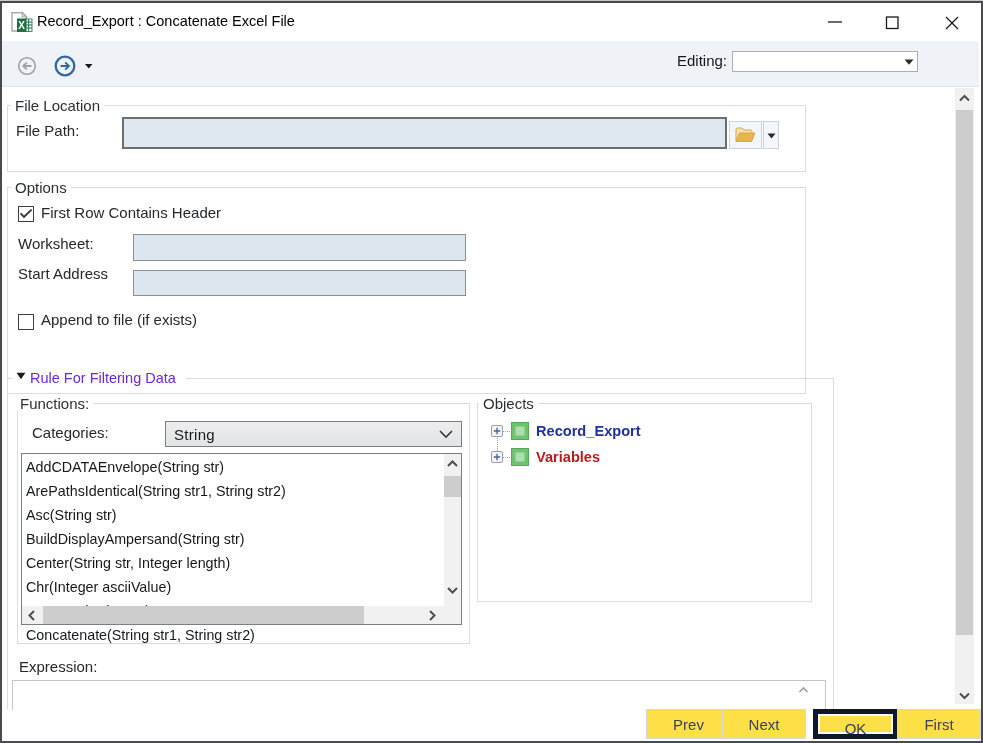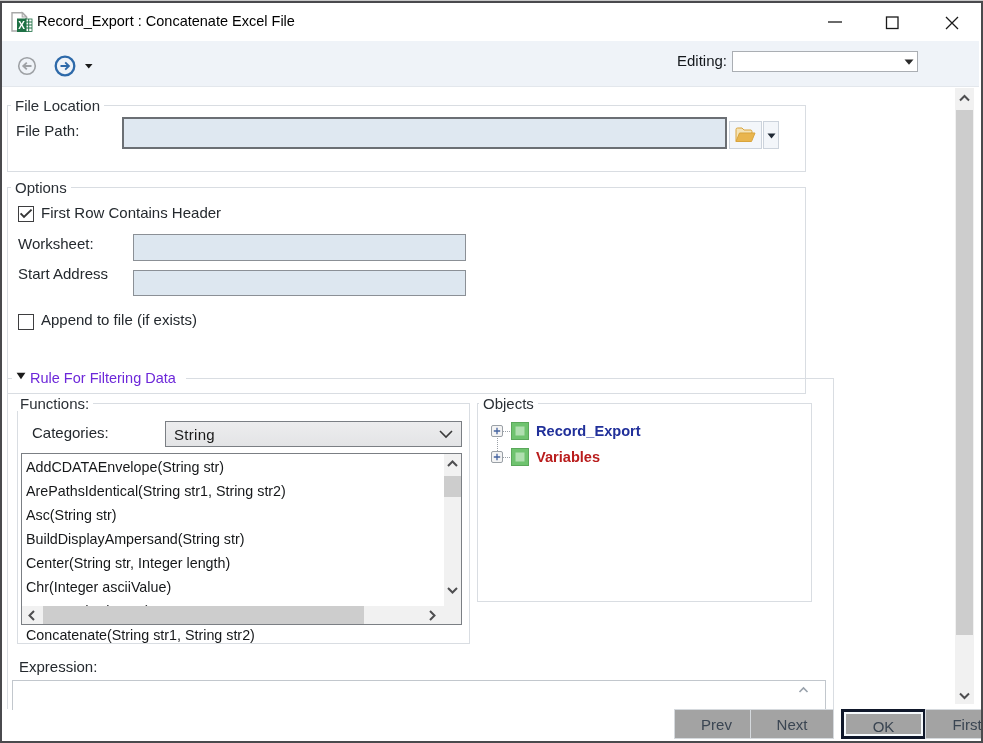--- a/index.html
+++ b/index.html
@@ -7,21 +7,21 @@
 body { position:relative; font-family:"Liberation Sans",sans-serif; background:#c9c9c9; overflow:hidden; }
 #bg { position:absolute; left:1px; top:1px; width:981px; height:741px; background:#fff; }
 #frame { position:absolute; left:0px; top:1px; width:983px; height:742px; border:2px solid #4a4a4d; z-index:90; pointer-events:none; }
 .abs { position:absolute; }
 .t { position:absolute; font-size:15px; color:#24292e; white-space:pre; }
 #toolbar { position:absolute; left:2px; top:41px; width:977px; height:46px; background:#eff3f8; border-bottom:1px solid #e3e7ec; }
 .group { position:absolute; border:1px solid #d9dde2; background:transparent; }
 .legend { position:absolute; top:-8px; background:#fff; padding:0 4px; font-size:15px; color:#2b3036; white-space:pre; line-height:15px; }
 .input { position:absolute; background:#dde7f0; }
 .cb { position:absolute; width:16px; height:16px; border:1.4px solid #3e3e40; background:#fff; }
-.btn { position:absolute; top:709px; height:30px; background:#a3a3a3; border:1px solid #d5d9dd; font-size:15px; color:#3a4552; text-align:center; line-height:30px;margin-left:28px; }
+.btn { position:absolute; top:709px; height:30px; background:#fde047; border:1px solid #d5d9dd; font-size:15px; color:#3a4552; text-align:center; line-height:30px; }
 .scrltrack { position:absolute; background:#f1f1f1; }
 .thumb { position:absolute; background:#cdcdcd; }
 </style>
 </head>
 <body>
 <div id="bg"></div>
 
 <svg class="abs" style="left:11px;top:11px" width="22" height="22" viewBox="0 0 22 22">
   <path d="M1 1.7 L11.5 1.7 L15.5 5.7 L15.5 20 L1 20 Z" fill="#fff" stroke="#a9a9a9" stroke-width="1.4"></path>
   <path d="M11.2 1.7 L11.2 6 L15.5 6 Z" fill="#e8e8e8" stroke="#a9a9a9" stroke-width="1.1"></path>
@@ -156,21 +156,21 @@
 <div class="t" style="left:536px;top:449px;font-weight:bold;color:#b91c1c;font-size:14.6px">Variables</div>
 
 <div class="t" style="left:19px;top:658px">Expression:</div>
 <div class="abs" style="left:12px;top:680px;width:814px;height:30px;background:#fff;border:1px solid #c2c7cd;border-bottom:none"></div>
 <svg class="abs" style="left:797px;top:685px" width="13" height="10" viewBox="0 0 13 10">
     <path d="M2.5 7 L6.5 3 L10.5 7" fill="none" stroke="#98a1ab" stroke-width="1.6"></path>
   </svg>
 
 <div class="btn" style="left:646px;width:85px">Prev</div>
 <div class="btn" style="left:722px;width:84px">Next</div>
-<div class="btn" style="left:813px;width:85px;border:3px solid #0f172a;box-shadow:inset 0 0 0 2px #f6fafd">OK</div>
+<div class="btn" style="left:813px;width:85px;border:5px solid #0f172a;box-shadow:inset 0 0 0 2px #f6fafd">OK</div>
 <div class="btn" style="left:897px;width:84px">First</div>
 
 <div class="scrltrack" style="left:955px;top:88px;width:19px;height:616px"></div>
 <div class="thumb" style="left:955.5px;top:110px;width:17.5px;height:525px"></div>
 <svg class="abs" style="left:958px;top:93px" width="13" height="10" viewBox="0 0 13 10">
     <path d="M2 7.5 L6.5 3 L11 7.5" fill="none" stroke="#4e4e50" stroke-width="2"></path>
   </svg>
 <svg class="abs" style="left:958px;top:691px" width="13" height="10" viewBox="0 0 13 10">
     <path d="M2 2.5 L6.5 7 L11 2.5" fill="none" stroke="#4e4e50" stroke-width="2"></path>
   </svg>

